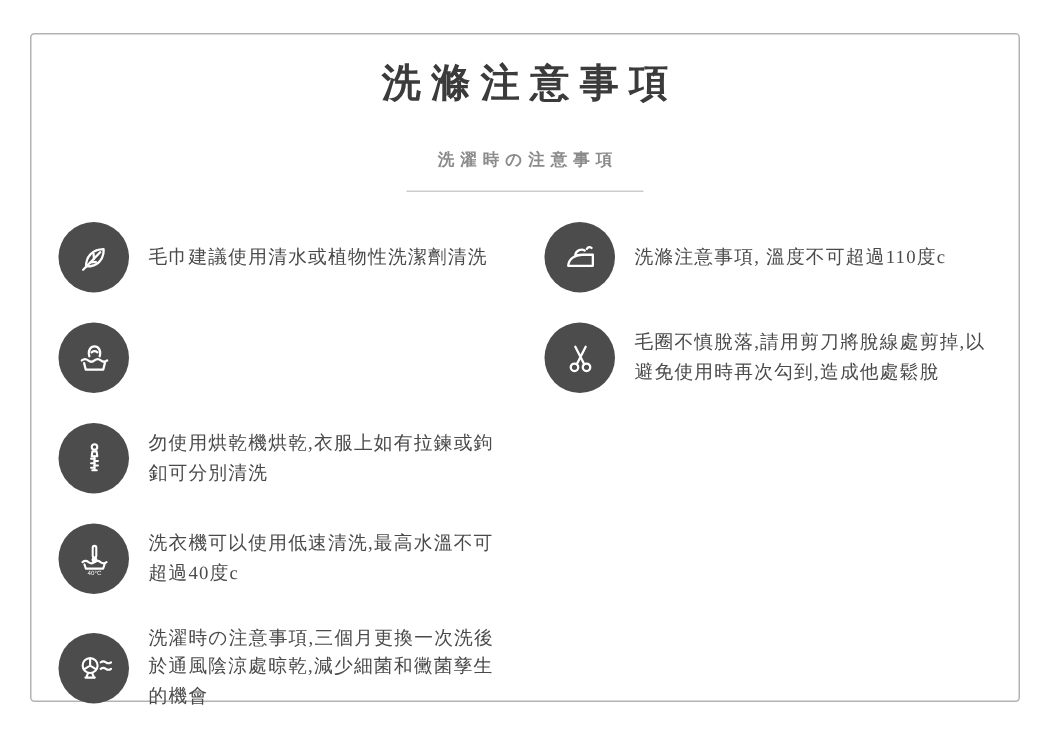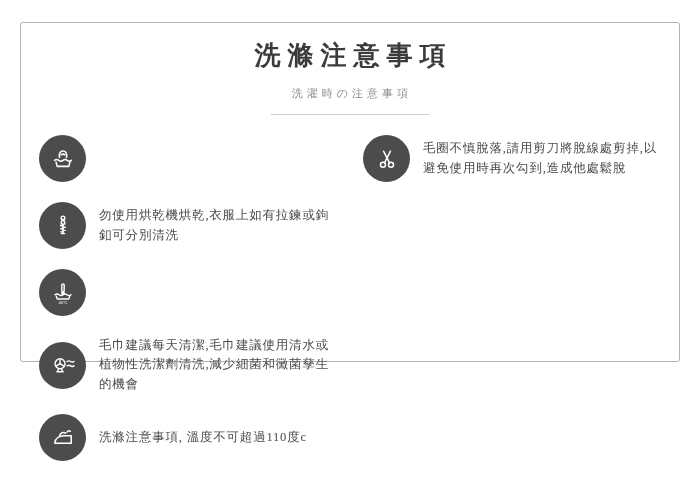--- a/index.html
+++ b/index.html
@@ -5,39 +5,40 @@
   html, body { margin: 0; padding: 0; }
   body {
     width: 700px; height: 495px;
     background: #ffffff;
     font-family: "Liberation Serif", serif;
     overflow: hidden;
   }
   .frame {
     box-sizing: border-box;
     margin: 22px 20px 0 20px;
-    width: 660px; height: 340px;
+    width: 660px; height: 446px;
     border: 1px solid #b3b3b3;
     border-radius: 3px;
     background: #ffffff;
   }
   .header { text-align: center; padding-top: 15px; }
   .title {
     font-size: 26px;
     font-weight: bold;
     letter-spacing: 7px;
     text-indent: 7px;
     color: #3b3b3b;
   }
   .subtitle {
-    margin-top: 13px;
+    margin-top: 26px;
     font-size: 11px;
     letter-spacing: 4px;
     text-indent: 4px;
     color: #8b8b8b;
+    font-weight: bold;
   }
   .divider {
     width: 158px;
     height: 0;
     border-top: 1px solid #cccccc;
     margin: 13px auto 0 auto;
   }
   .grid {
     display: grid;
     grid-template-columns: 1fr 1fr;
@@ -76,20 +77,30 @@
 <div class="frame">
 
   <div class="header">
     <div class="title">洗滌注意事項</div>
     <div class="subtitle">洗濯時の注意事項</div>
     <div class="divider"></div>
   </div>
 
   <div class="grid">
 
+    <div class="item">
+      <span class="icon-circle">
+        <svg width="26" height="26" viewBox="0 0 24 24" fill="none" stroke="#ffffff" stroke-width="1.4" stroke-linecap="round" stroke-linejoin="round">
+          <path d="M6.8 17.2 C6.8 10.5 11.2 6.8 17.6 6.6 C17.9 13.4 13.4 17.4 6.8 17.2 Z"></path>
+          <path d="M5 19.2 L15.5 8.5"></path>
+          <path d="M9.6 14.7 L12.8 14.4 M11.7 12.5 L11.4 9.3"></path>
+        </svg>
+      </span>
+      <span class="item-text">毛巾建議使用清水或植物性洗潔劑清洗</span>
+    </div>
 
     <div class="item">
       <span class="icon-circle">
         <svg width="26" height="26" viewBox="0 0 24 24" fill="none" stroke="#ffffff" stroke-width="1.4" stroke-linecap="round" stroke-linejoin="round">
           <path d="M8.8 10.6 C7.8 7 9.6 4.6 12 4.6 C14.4 4.6 16.2 7 15.2 10.6"></path>
           <path d="M10.2 8.2 q1.8 -1.4 3.6 0"></path>
           <path d="M4.2 13.2 q2 -1.6 3.9 0 q2 1.6 3.9 0 q2 -1.6 3.9 0 q2 1.6 3.9 0"></path>
           <path d="M5.6 14.8 L6.6 18.8 H17.4 L18.4 14.8"></path>
         </svg>
       </span>
@@ -111,34 +122,35 @@
     <div class="item">
       <span class="icon-circle">
         <svg width="26" height="26" viewBox="0 0 24 24" fill="none" stroke="#ffffff" stroke-width="1.3" stroke-linecap="round" stroke-linejoin="round">
           <rect x="10.9" y="3.6" width="2.2" height="7.2" rx="1.1"></rect>
           <circle cx="12" cy="12.2" r="1.8" fill="#ffffff" stroke="none"></circle>
           <path d="M4.6 13.6 q1.9 -1.5 3.7 0 q1.9 1.5 3.7 0 q1.9 -1.5 3.7 0 q1.9 1.5 3.7 0"></path>
           <path d="M5.8 15 L6.7 17.6 H17.3 L18.2 15"></path>
           <text x="12" y="21.8" font-size="3.8" fill="#ffffff" stroke="none" text-anchor="middle" font-family="Liberation Sans, sans-serif">40°C</text>
         </svg>
       </span>
+      <span class="item-text">洗衣機可以使用低速清洗,最高水溫不可超過40度c</span>
     </div>
 
     <div class="item">
       <span class="icon-circle">
         <svg width="26" height="26" viewBox="0 0 24 24" fill="none" stroke="#ffffff" stroke-width="1.3" stroke-linecap="round" stroke-linejoin="round">
           <circle cx="9.3" cy="10.8" r="4.6"></circle>
           <path d="M9.3 10.8 L9.3 7 M9.3 10.8 L6 12.8 M9.3 10.8 L12.6 12.8"></path>
           <circle cx="9.3" cy="10.8" r="0.7" fill="#ffffff" stroke="none"></circle>
           <path d="M8 15.4 l-1 2.6 M10.6 15.4 l1 2.6 M6.4 18.2 h5.8"></path>
           <path d="M15.8 8.8 q1.6 -1.2 3.2 0 q1.6 1.2 3.2 0"></path>
           <path d="M15.8 12.8 q1.6 -1.2 3.2 0 q1.6 1.2 3.2 0"></path>
         </svg>
       </span>
-      <span class="item-text">毛巾建議每天清潔,毛巾建議使用清水或植物性洗潔劑清洗,減少細菌和黴菌孳生的機會</span>
+      <span class="item-text">洗濯時の注意事項,三個月更換一次洗後於通風陰涼處晾乾,減少細菌和黴菌孳生的機會</span>
     </div>
 
 
 
 
     <div class="item">
       <span class="icon-circle">
         <svg width="26" height="26" viewBox="0 0 24 24" fill="none" stroke="#ffffff" stroke-width="1.4" stroke-linecap="round" stroke-linejoin="round">
           <path d="M4.4 16.8 C4.8 12.4 8.6 10 13 10 H19.6 V16.8 Z"></path>
           <path d="M8.8 10 C9.4 7 12.6 6.2 14.6 7.4"></path>

